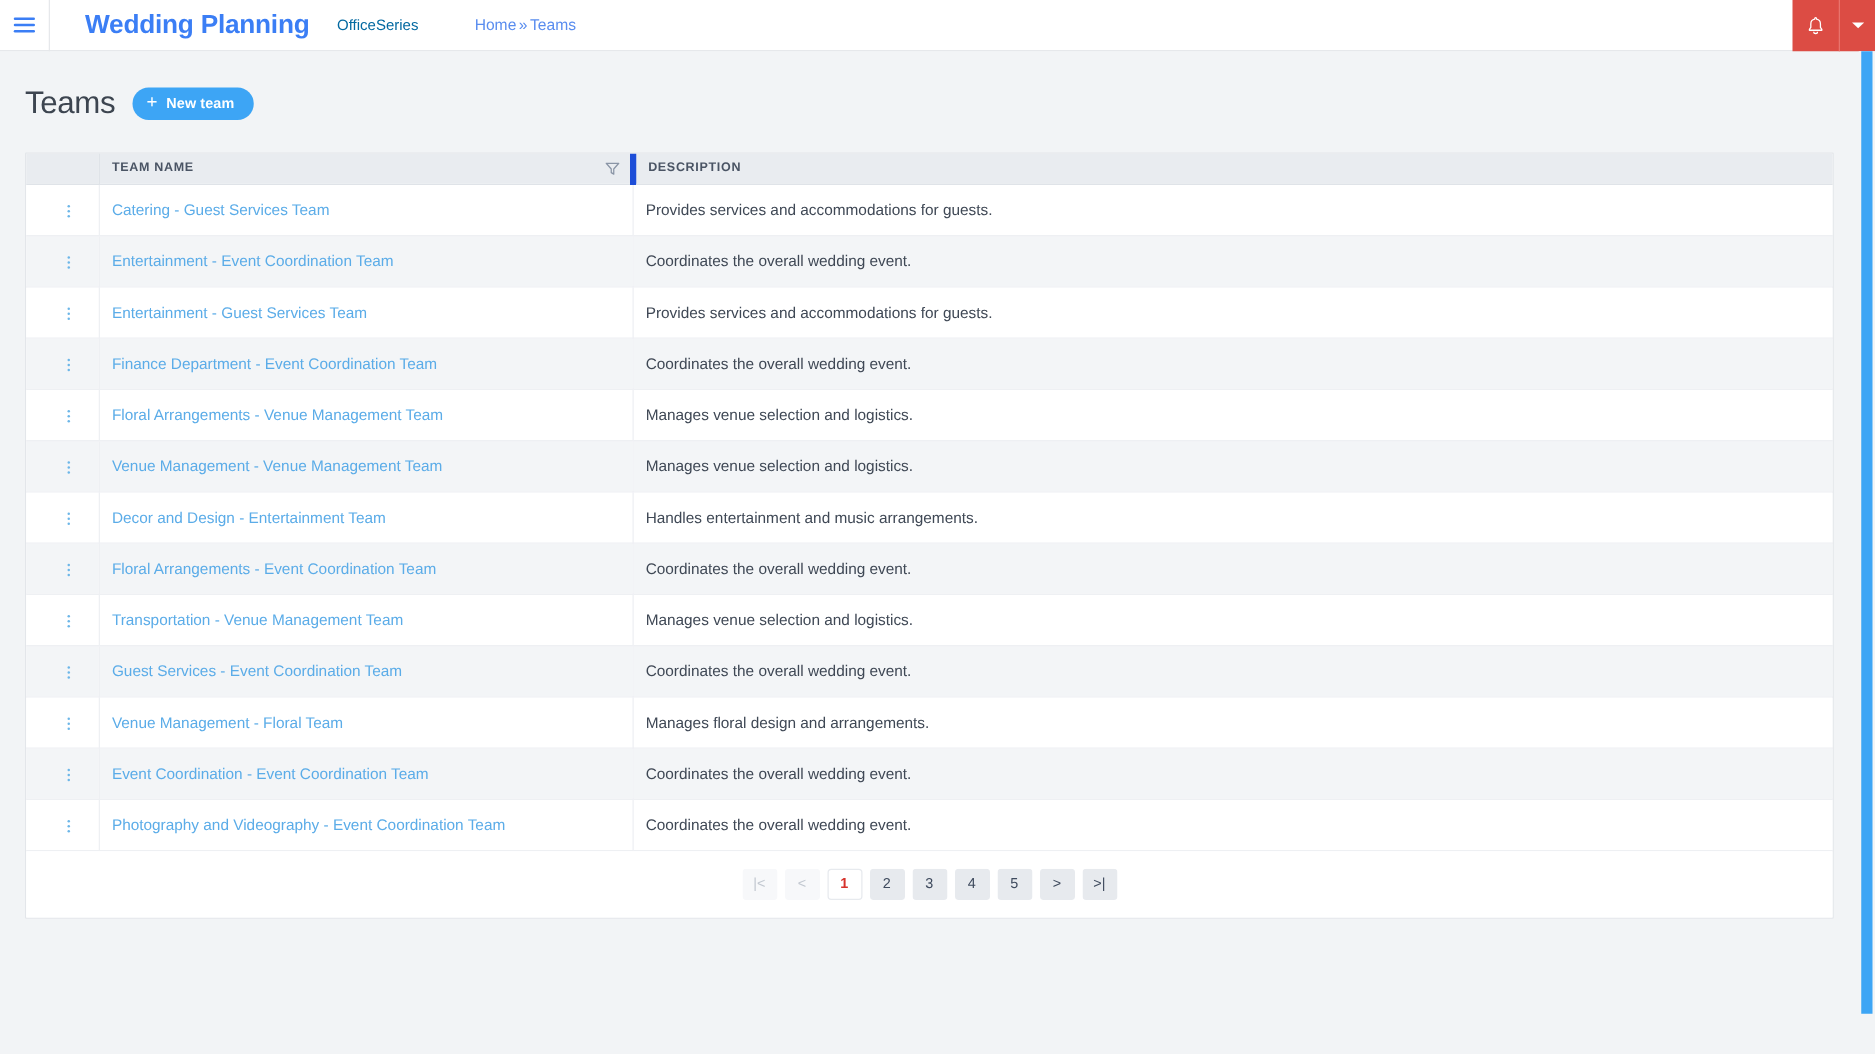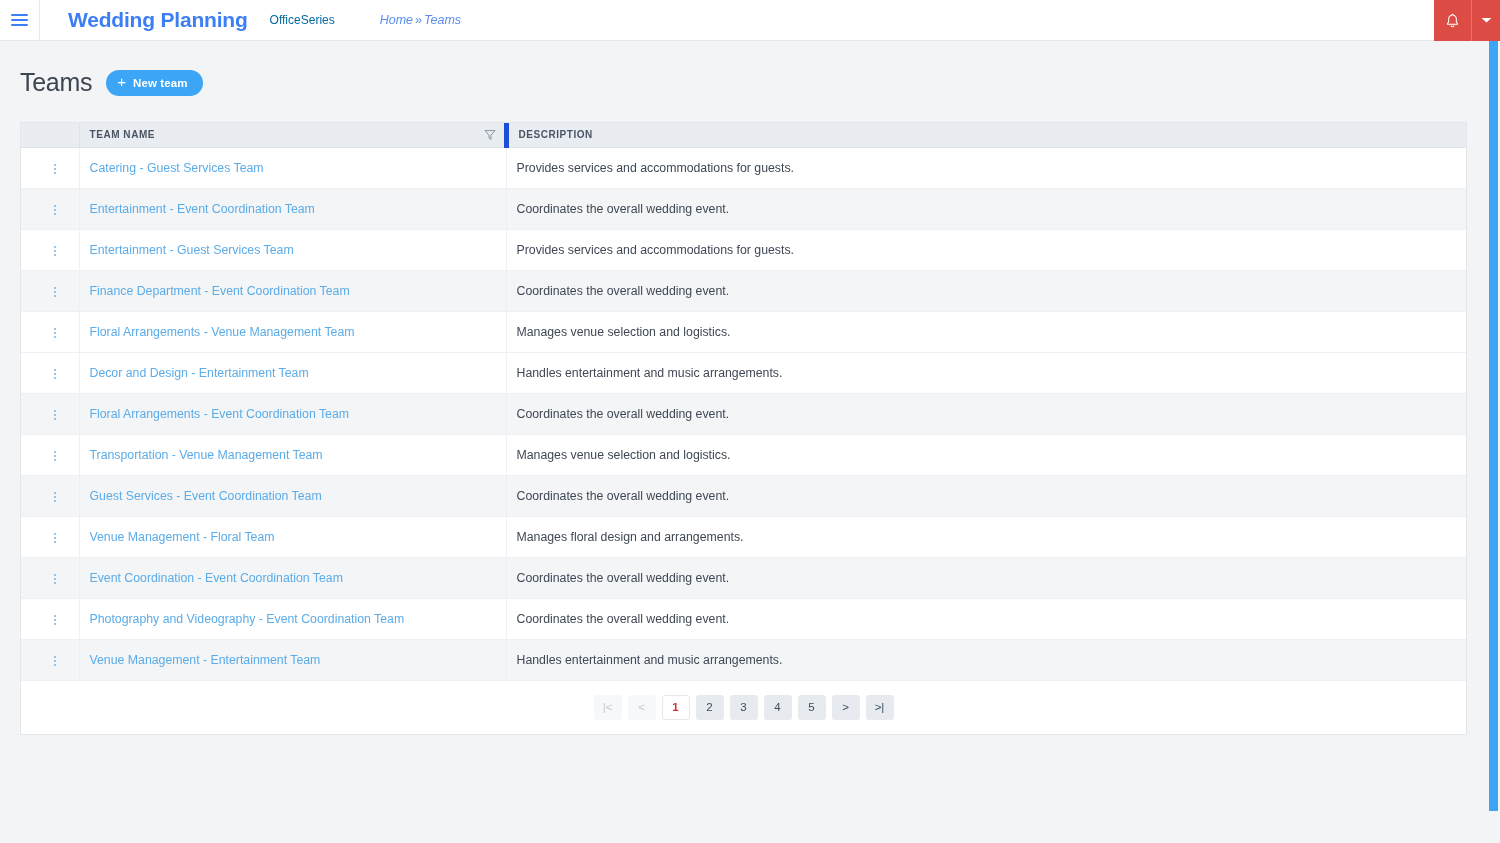--- a/index.html
+++ b/index.html
@@ -48,21 +48,21 @@
     color: #0369a1;
     white-space: nowrap;
   }
   .breadcrumb {
     margin-left: 45px;
     font-size: 12.5px;
     color: #5a8def;
     white-space: nowrap;
   }
   .breadcrumb .sep { color: #5a8def; margin: 0 2px; }
-  .breadcrumb a { color: #5a8def; text-decoration: none; cursor: pointer; font-style: italic; }
+  .breadcrumb a { color: #5a8def; text-decoration: none; cursor: pointer; }
 
   .topbar-right {
     position: absolute;
     right: 0; top: 0;
     height: 41px;
     display: flex;
   }
   .bell-btn, .caret-btn {
     background: #dc4c44;
     border: none;
@@ -342,20 +342,29 @@
         </tr>
         <tr class="odd">
           <td class="cell-menu"><span class="kebab">
               <i></i>
               <i></i>
               <i></i>
             </span></td>
           <td class="cell-name"><a class="team-link">Floral Arrangements - Venue Management Team</a></td>
           <td class="cell-desc">Manages venue selection and logistics.</td>
         </tr>
+        <tr class="even">
+          <td class="cell-menu"><span class="kebab">
+              <i></i>
+              <i></i>
+              <i></i>
+            </span></td>
+          <td class="cell-name"><a class="team-link">Venue Management - Venue Management Team</a></td>
+          <td class="cell-desc">Manages venue selection and logistics.</td>
+        </tr>
         <tr class="odd">
           <td class="cell-menu"><span class="kebab">
               <i></i>
               <i></i>
               <i></i>
             </span></td>
           <td class="cell-name"><a class="team-link">Decor and Design - Entertainment Team</a></td>
           <td class="cell-desc">Handles entertainment and music arrangements.</td>
         </tr>
         <tr class="even">
@@ -404,29 +413,20 @@
           <td class="cell-desc">Coordinates the overall wedding event.</td>
         </tr>
         <tr class="odd">
           <td class="cell-menu"><span class="kebab">
               <i></i>
               <i></i>
               <i></i>
             </span></td>
           <td class="cell-name"><a class="team-link">Photography and Videography - Event Coordination Team</a></td>
           <td class="cell-desc">Coordinates the overall wedding event.</td>
-        </tr>
-        <tr class="even">
-          <td class="cell-menu"><span class="kebab">
-              <i></i>
-              <i></i>
-              <i></i>
-            </span></td>
-          <td class="cell-name"><a class="team-link">Venue Management - Entertainment Team</a></td>
-          <td class="cell-desc">Handles entertainment and music arrangements.</td>
         </tr>
       </tbody>
   </table>
 
   <div class="pager">
     <span class="pg ghost">|&lt;</span>
     <span class="pg ghost">&lt;</span>
     <span id="pager-pages" style="display:contents"><span class="pg active">1</span><span class="pg">2</span><span class="pg">3</span><span class="pg">4</span><span class="pg">5</span></span>
     <span class="pg">&gt;</span>
     <span class="pg">&gt;|</span>

